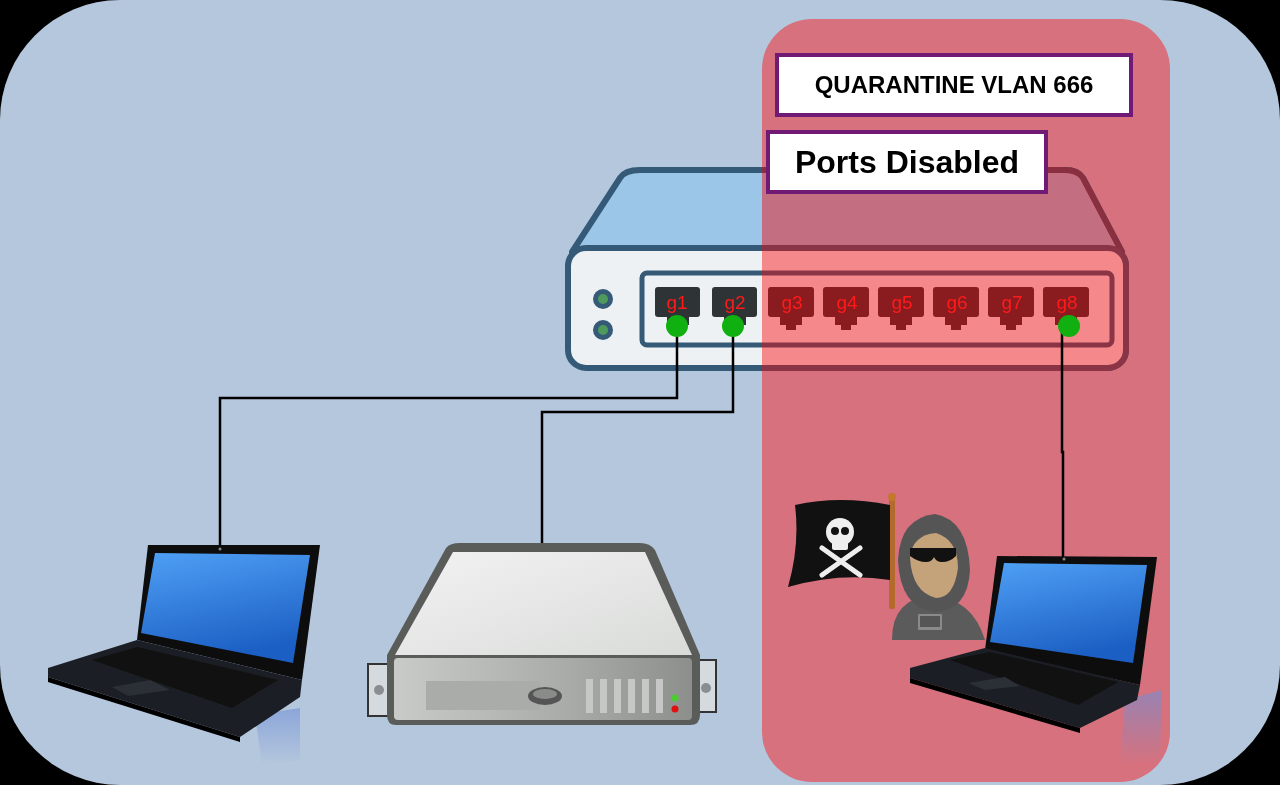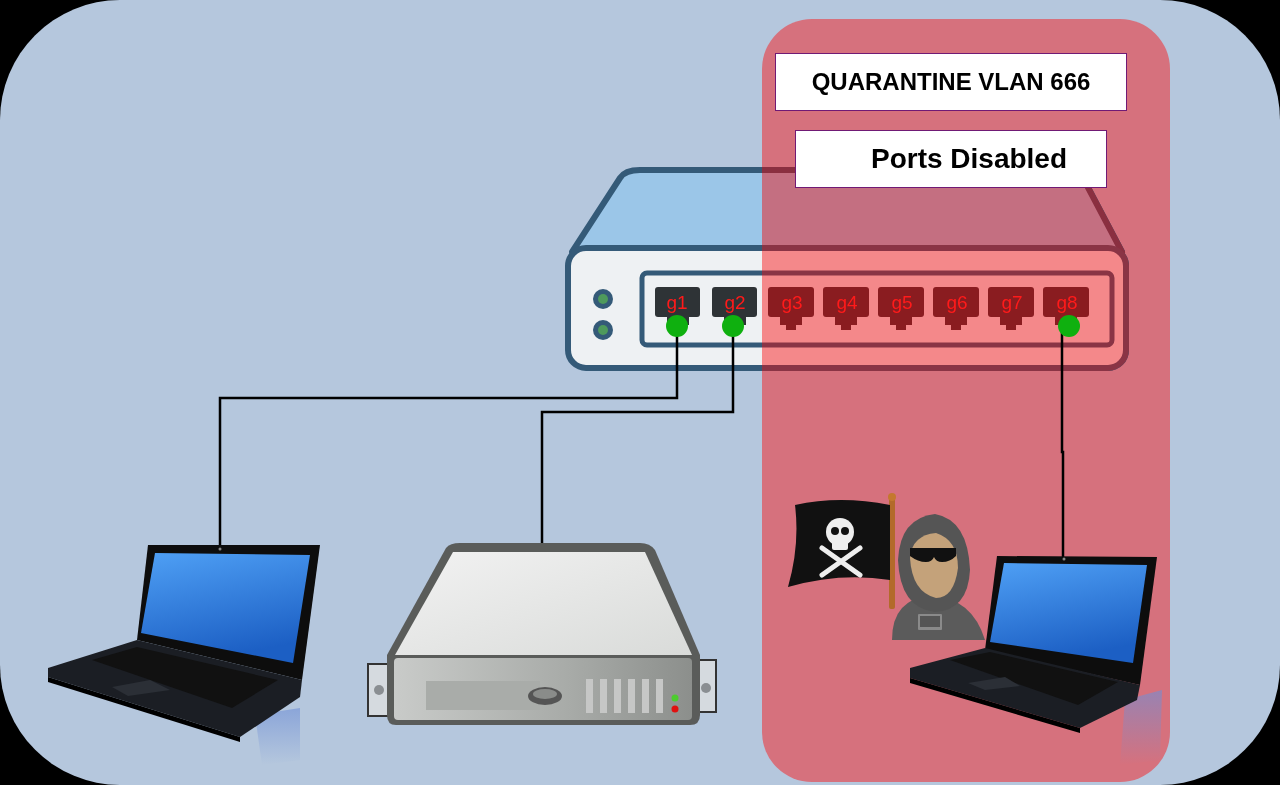--- a/index.html
+++ b/index.html
@@ -1,21 +1,21 @@
 <!DOCTYPE html>
 <html><head>
 <meta charset="utf-8">
 <style>
   html, body { margin: 0; padding: 0; background: #000; }
   body { width: 1280px; height: 785px; position: relative; overflow: hidden; font-family: "Liberation Sans", sans-serif; }
   .canvas { position: absolute; left: 0; top: 0; width: 1280px; height: 785px; background: #b5c7dd; border-radius: 120px; overflow: hidden; }
   .quarantine-zone { position: absolute; left: 762px; top: 19px; width: 408px; height: 763px; background: #d6717d; border-radius: 50px; z-index: 1; }
-  .label-box { position: absolute; background: #fff; border: 1px solid #701a75; color: #000; font-weight: bold; display: flex; align-items: center; justify-content: center; z-index: 10; }
+  .label-box { position: absolute; background: #fff; border: 4px solid #701a75; color: #000; font-weight: bold; display: flex; align-items: center; justify-content: center; z-index: 10; }
   .label-vlan { left: 775px; top: 53px; width: 350px; height: 56px; font-size: 24px; }
-  .label-ports { left: 795px; top: 130px; width: 274px; height: 56px; font-size: 28px; padding-left: 36px; }
+  .label-ports { left: 766px; top: 130px; width: 274px; height: 56px; font-size: 32px; }
   svg.layer { position: absolute; left: 0; top: 0; }
   .port-label { font-family: "Liberation Sans", sans-serif; font-size: 19px; fill: #ff1a1a; }
 </style>
 </head>
 <body>
 
 <div class="canvas">
 
   <div class="quarantine-zone"></div>
 

